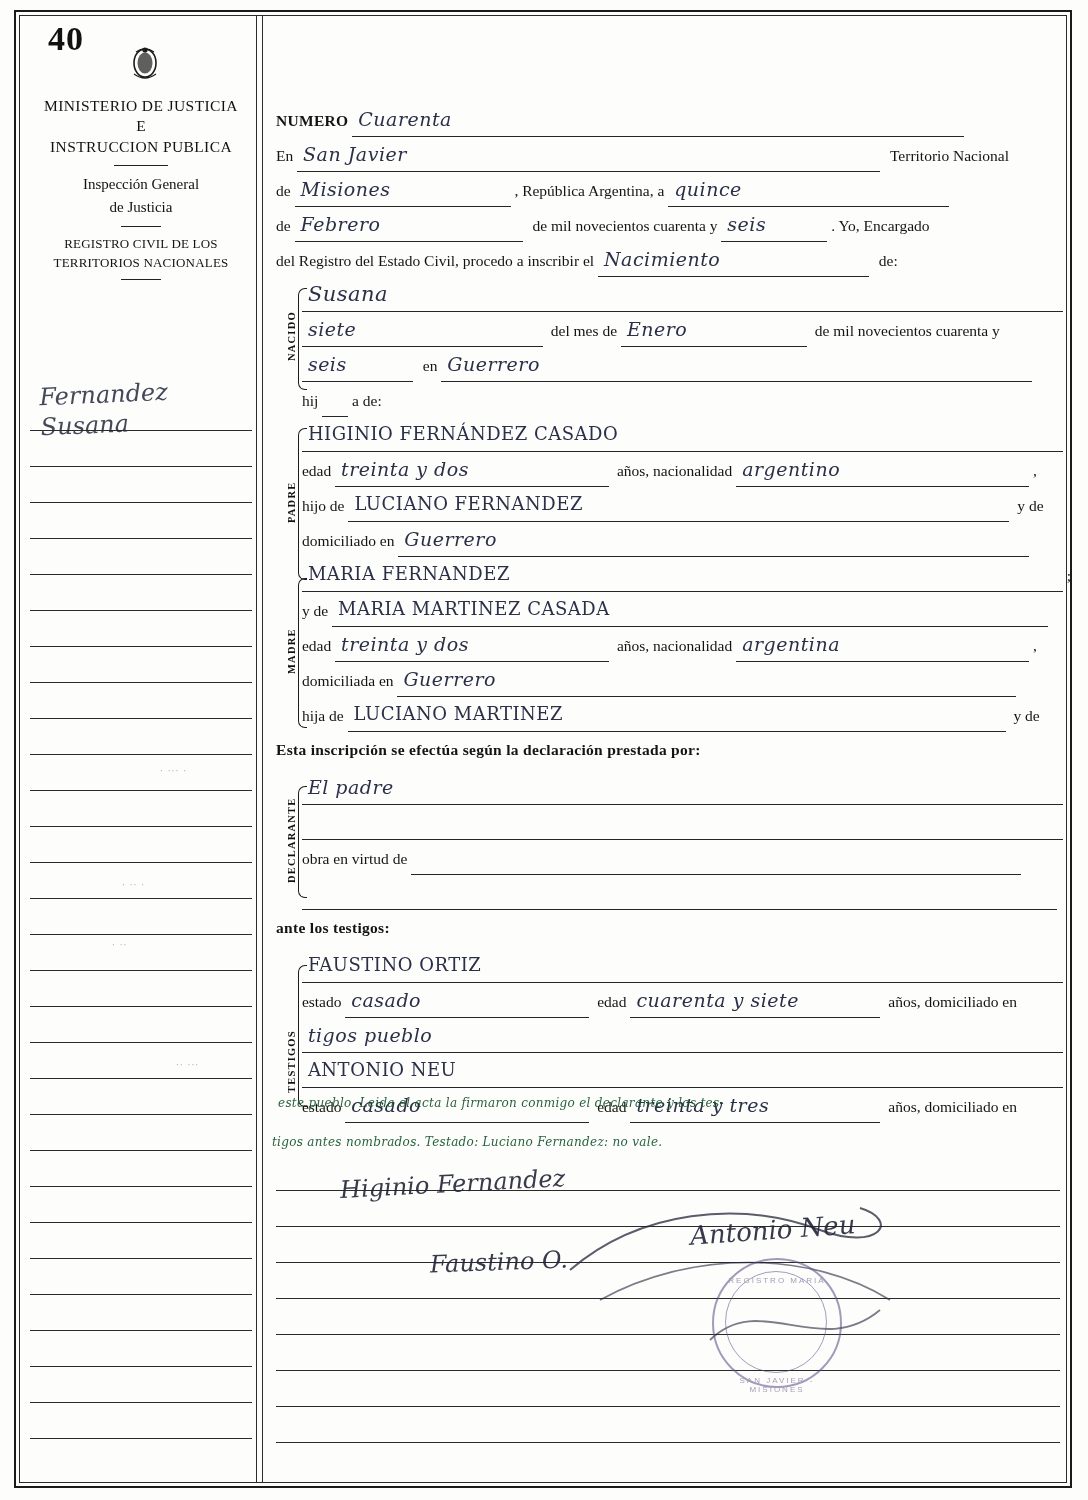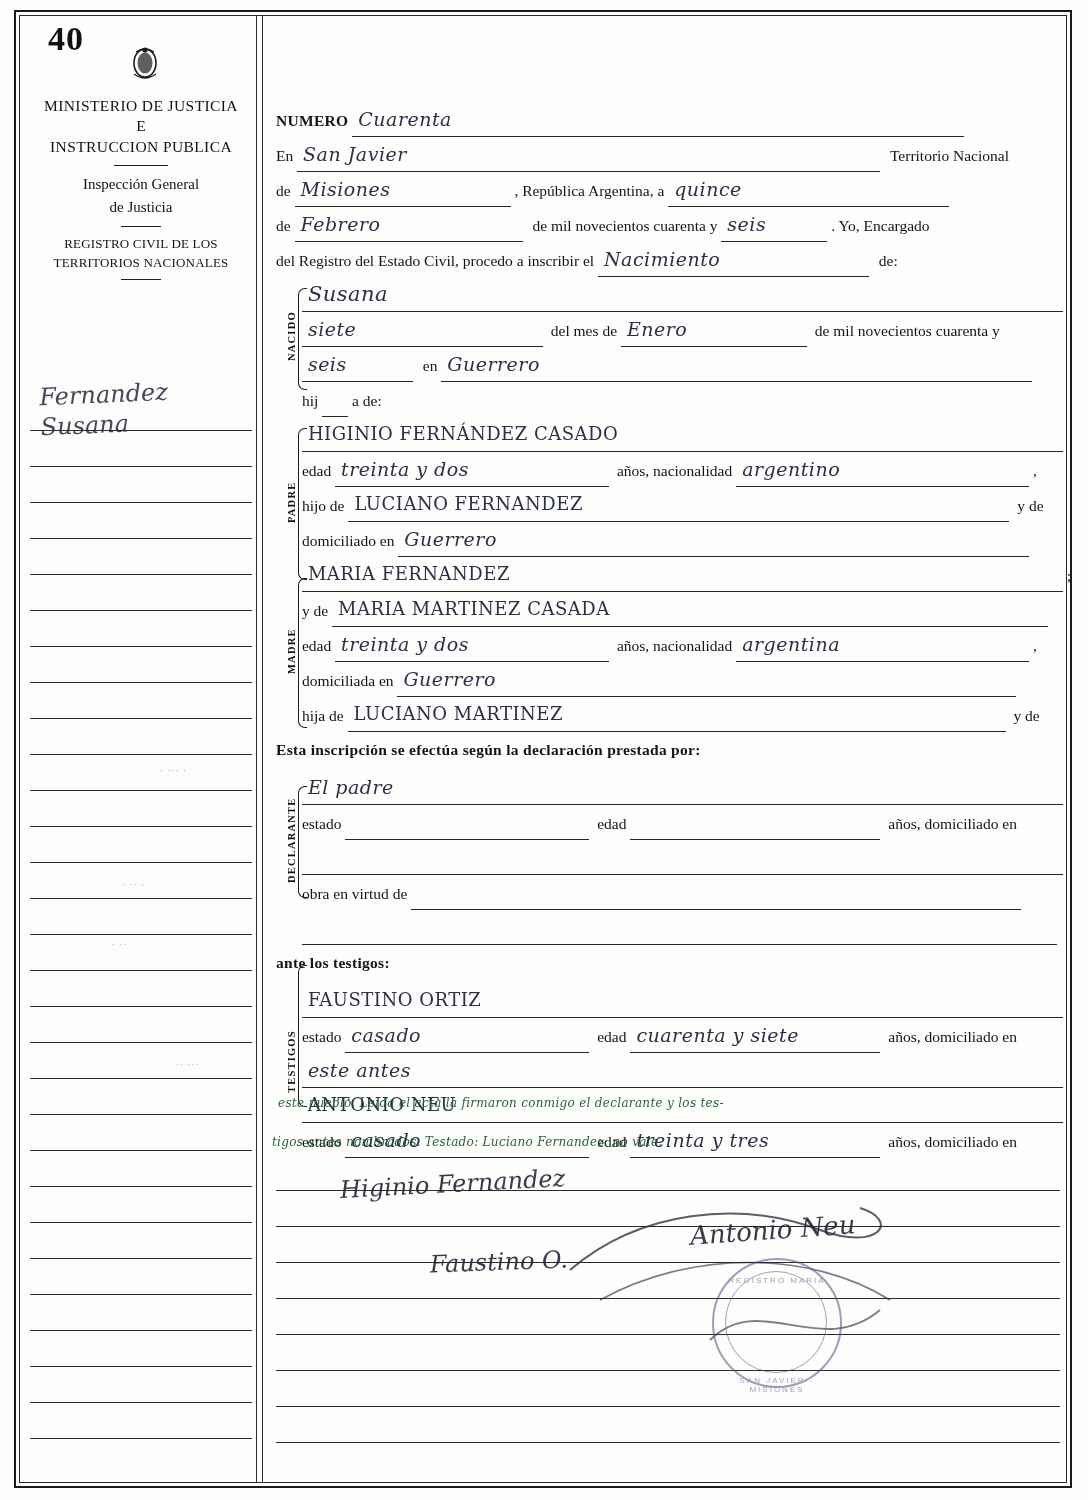--- a/index.html
+++ b/index.html
@@ -459,28 +459,20 @@
     <div class="row" style="height:38px;">
       <span class="lbl bold" style="font-size:15.5px;">Esta inscripción se efectúa según la declaración prestada por:</span>
     </div>
 
     <div class="row">
       <span class="lbl" style="width:22px;">&nbsp;</span>
       <span class="fill" style="width:755px;">El padre</span>
     </div>
     <div class="row">
       <span class="lbl" style="width:22px;">&nbsp;</span>
-      <span class="lbl">estado</span>
-      <span class="fill" style="width:238px;"></span>
-      <span class="lbl" style="padding-left:4px;">edad</span>
-      <span class="fill" style="width:244px;"></span>
-      <span class="lbl" style="padding-left:4px;">años, domiciliado en</span>
-    </div>
-    <div class="row">
-      <span class="lbl" style="width:22px;">&nbsp;</span>
       <span class="fill" style="width:755px;"></span>
     </div>
     <div class="row">
       <span class="lbl" style="width:22px;">&nbsp;</span>
       <span class="lbl">obra en virtud de</span>
       <span class="fill" style="width:604px;"></span>
     </div>
     <div class="row">
       <span class="lbl" style="width:22px;">&nbsp;</span>
       <span class="blank" style="width:755px;"></span>
@@ -497,21 +489,21 @@
     <div class="row">
       <span class="lbl" style="width:22px;">&nbsp;</span>
       <span class="lbl">estado</span>
       <span class="fill" style="width:238px;">casado</span>
       <span class="lbl" style="padding-left:4px;">edad</span>
       <span class="fill" style="width:244px;">cuarenta y siete</span>
       <span class="lbl" style="padding-left:4px;">años, domiciliado en</span>
     </div>
     <div class="row">
       <span class="lbl" style="width:22px;">&nbsp;</span>
-      <span class="fill" style="width:755px;">este antes</span>
+      <span class="fill" style="width:755px;">tigos pueblo</span>
     </div>
     <div class="row">
       <span class="lbl" style="width:22px;">&nbsp;</span>
       <span class="fill cap" style="width:755px;">Antonio NEU</span>
     </div>
     <div class="row">
       <span class="lbl" style="width:22px;">&nbsp;</span>
       <span class="lbl">estado</span>
       <span class="fill" style="width:238px;">casado</span>
       <span class="lbl" style="padding-left:4px;">edad</span>

